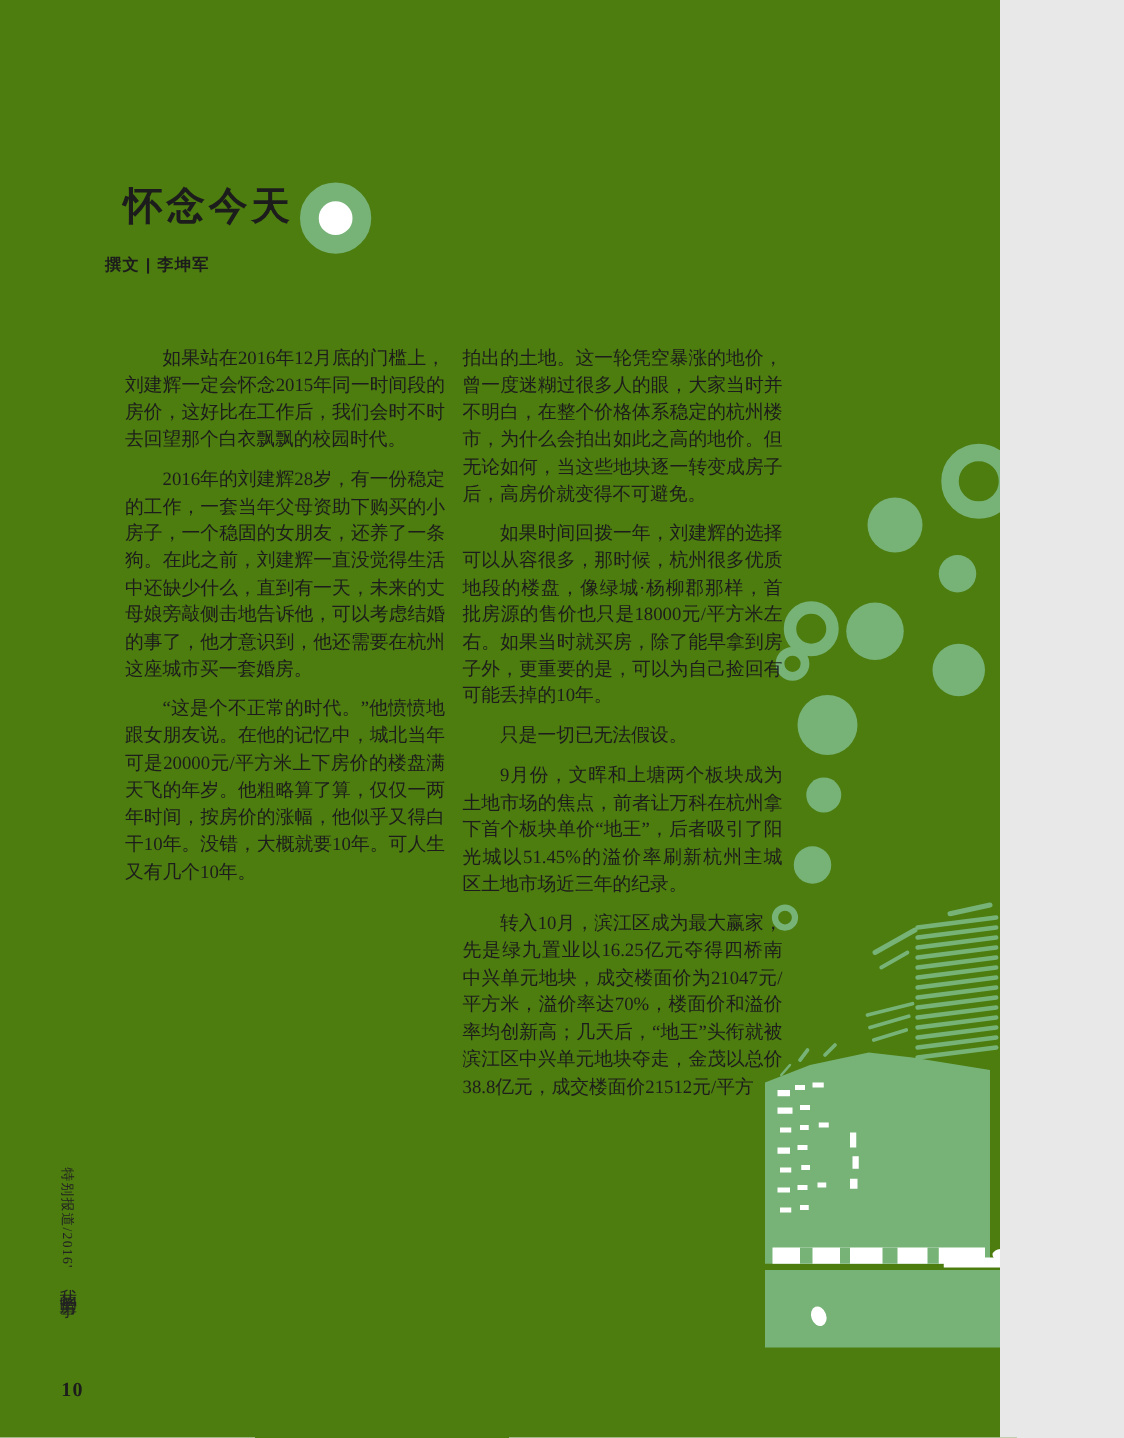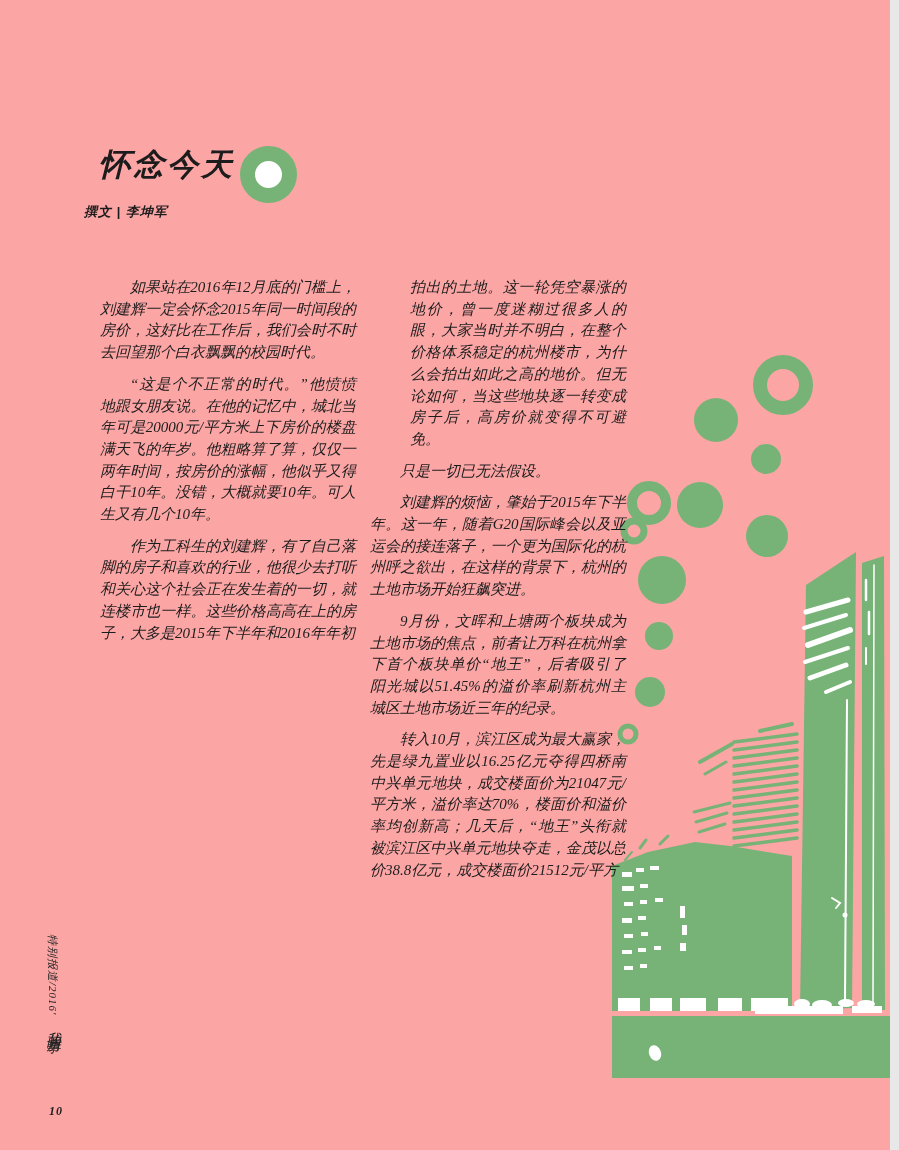--- a/index.html
+++ b/index.html
@@ -2,26 +2,25 @@
 <html lang="zh" style="--accent-green: #77b377; --body-text: #1c1c1c;"><head>
 <meta charset="utf-8">
 <style>
   :root{
     --accent-green:#77b377;
     --body-text:#1c1c1c;
   }
   html,body{margin:0;padding:0;background:#e8e8e8;}
   .page{
     position:relative;
-    width:890px;height:1150px;
-    background:#fca5a5;
+    width:800px;height:1150px;
+    background:#4d7c0f;
     overflow:hidden;
     font-family:"Liberation Serif","DejaVu Serif",serif;
     color:var(--body-text);
-    font-style:italic;
   }
   
   .article-title{
     position:absolute;left:99px;top:144px;
     margin:0;
     font-size:31px;font-weight:bold;letter-spacing:3px;
     font-family:"Liberation Serif","DejaVu Serif",serif;
   }
   .title-ring{
     position:absolute;left:240px;top:146px;
@@ -41,42 +40,42 @@
     width:526px;
     display:flex;gap:14px;
   }
   .col{width:258px;}
   .para{
     margin:0 0 10px 0;
     font-size:15px;line-height:21.7px;
     text-align:justify;
     text-indent:2em;
   }
-  .col-continued .para:first-child{text-indent:0;margin-left:40px;}
+  .col-continued .para:first-child{text-indent:0;}
   
   .side-vert{
     position:absolute;left:44px;top:934px;
     height:180px;
     writing-mode:vertical-rl;
     font-family:"Liberation Serif","DejaVu Serif",serif;
     color:#222;
   }
   .side-vert .sideways{
     text-orientation:sideways;
     font-size:11px;letter-spacing:1px;
   }
   .side-vert .upright{
     text-orientation:upright;
     font-size:14px;letter-spacing:3px;
     padding-block-start:0;
     padding-inline-start:5px;
   }
   .pagenum{
     position:absolute;left:49px;top:1104px;
-    font-size:12px;font-weight:bold;letter-spacing:1px;
+    font-size:16px;font-weight:bold;letter-spacing:1px;
   }
   
   .decor{position:absolute;left:600px;top:330px;width:299px;height:760px;}
   .gf{fill:var(--accent-green);}
   .gs{fill:none;stroke:var(--accent-green);}
   .wf{fill:#ffffff;}
   .ws{fill:none;stroke:#ffffff;stroke-linecap:round;}
   .gl{stroke:var(--accent-green);stroke-linecap:round;}
 </style>
 </head>
@@ -190,27 +189,27 @@
     </g>
   </svg>
 
   <h1 class="article-title">怀念今天</h1>
   <div class="title-ring"></div>
   <div class="byline">撰文 | 李坤军</div>
 
   <div class="columns">
     <div class="col">
         <p class="para">如果站在2016年12月底的门槛上，刘建辉一定会怀念2015年同一时间段的房价，这好比在工作后，我们会时不时去回望那个白衣飘飘的校园时代。</p>
+        <p class="para">2016年的刘建辉28岁，有一份稳定的工作，一套当年父母资助下购买的小房子，一个稳固的女朋友，还养了一条狗。在此之前，刘建辉一直没觉得生活中还缺少什么，直到有一天，未来的丈母娘旁敲侧击地告诉他，可以考虑结婚的事了，他才意识到，他还需要在杭州这座城市买一套婚房。</p>
         <p class="para">“这是个不正常的时代。”他愤愤地跟女朋友说。在他的记忆中，城北当年可是20000元/平方米上下房价的楼盘满天飞的年岁。他粗略算了算，仅仅一两年时间，按房价的涨幅，他似乎又得白干10年。没错，大概就要10年。可人生又有几个10年。</p>
-        <p class="para">作为工科生的刘建辉，有了自己落脚的房子和喜欢的行业，他很少去打听和关心这个社会正在发生着的一切，就连楼市也一样。这些价格高高在上的房子，大多是2015年下半年和2016年年初</p>
       </div>
     <div class="col col-continued">
         <p class="para">拍出的土地。这一轮凭空暴涨的地价，曾一度迷糊过很多人的眼，大家当时并不明白，在整个价格体系稳定的杭州楼市，为什么会拍出如此之高的地价。但无论如何，当这些地块逐一转变成房子后，高房价就变得不可避免。</p>
+        <p class="para">如果时间回拨一年，刘建辉的选择可以从容很多，那时候，杭州很多优质地段的楼盘，像绿城·杨柳郡那样，首批房源的售价也只是18000元/平方米左右。如果当时就买房，除了能早拿到房子外，更重要的是，可以为自己捡回有可能丢掉的10年。</p>
         <p class="para">只是一切已无法假设。</p>
-        <p class="para">刘建辉的烦恼，肇始于2015年下半年。这一年，随着G20国际峰会以及亚运会的接连落子，一个更为国际化的杭州呼之欲出，在这样的背景下，杭州的土地市场开始狂飙突进。</p>
         <p class="para">9月份，文晖和上塘两个板块成为土地市场的焦点，前者让万科在杭州拿下首个板块单价“地王”，后者吸引了阳光城以51.45%的溢价率刷新杭州主城区土地市场近三年的纪录。</p>
         <p class="para">转入10月，滨江区成为最大赢家，先是绿九置业以16.25亿元夺得四桥南中兴单元地块，成交楼面价为21047元/平方米，溢价率达70%，楼面价和溢价率均创新高；几天后，“地王”头衔就被滨江区中兴单元地块夺走，金茂以总价38.8亿元，成交楼面价21512元/平方</p>
       </div>
   </div>
 
   <div class="side-vert">
     <span class="sideways">特别报道/2016'</span><span class="upright">我的房事</span>
   </div>
   <div class="pagenum">10</div>
 

